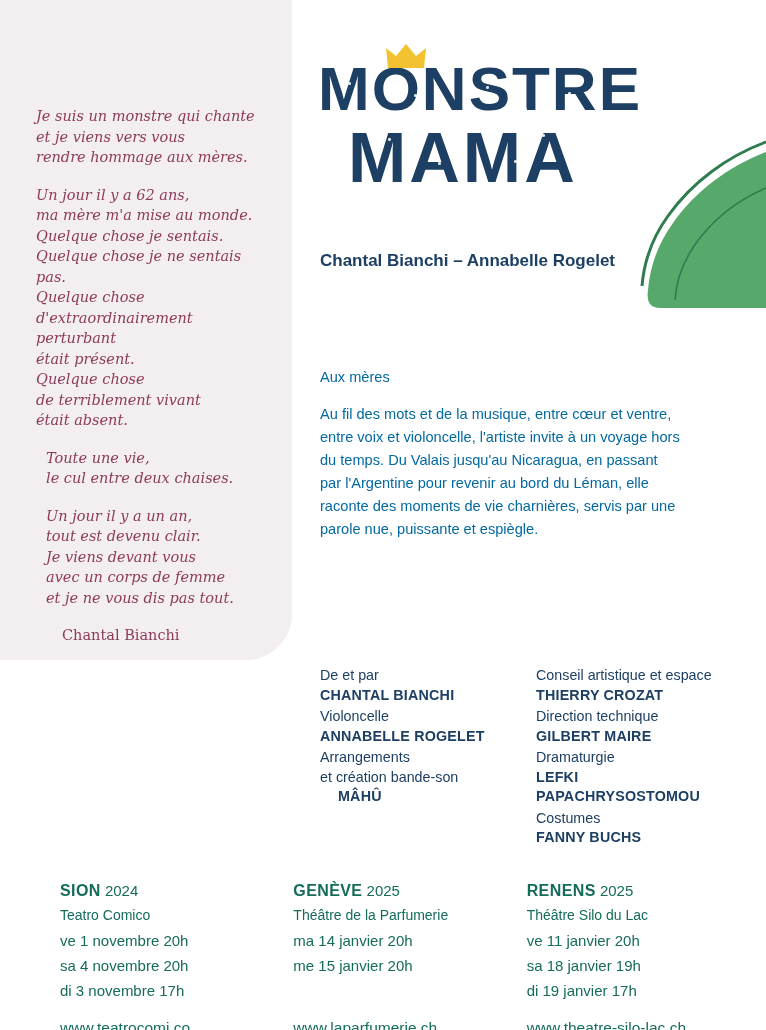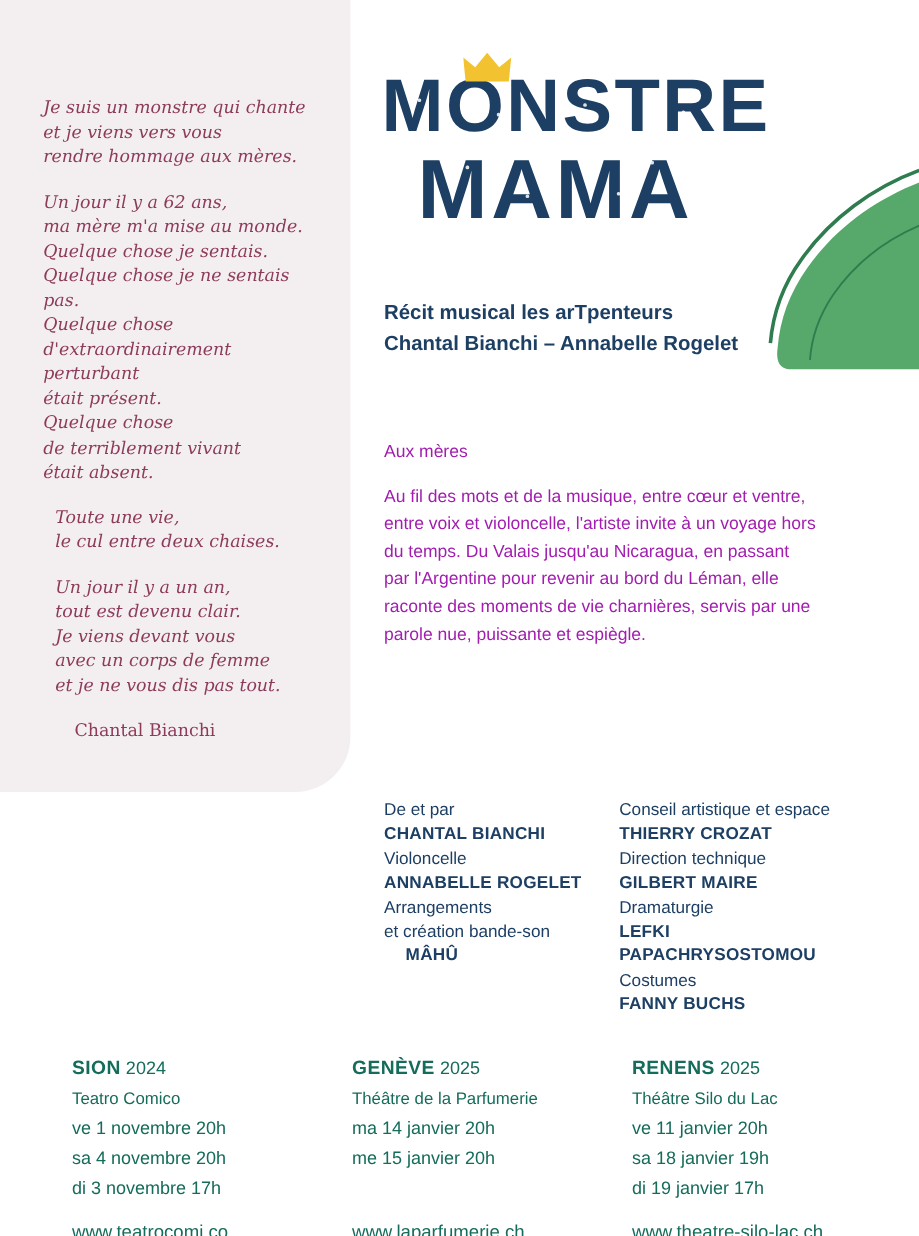--- a/index.html
+++ b/index.html
@@ -18,21 +18,21 @@
   
   .poem-panel {
     position: absolute;
     left: 0;
     top: 0;
     width: 292px;
     height: 660px;
     background: #f3eef0;
     border-bottom-right-radius: 46px;
     box-sizing: border-box;
-    padding: 80px 30px 0 36px;
+    padding: 106px 30px 0 36px;
   }
   .poem-stanza {
     color: #8d3b5a;
     font-family: "DejaVu Serif", serif;
     font-style: italic;
     font-size: 14.5px;
     line-height: 20.5px;
     margin: 0 0 17px 0;
   }
   .poem-stanza.indented {
@@ -114,36 +114,36 @@
     font-size: 17px;
     line-height: 26px;
   }
 
   
   .body-copy {
     position: absolute;
     left: 320px;
     top: 366px;
     width: 360px;
-    color: #a21caf;
+    color: #0369a1;
     font-size: 14.6px;
     line-height: 23px;
   }
   .body-copy p {
     margin: 0 0 14px 0;
   }
 
   
   .credits {
     position: absolute;
     left: 320px;
     top: 666px;
     width: 410px;
     display: flex;
-    gap: 16px;
+    gap: 36px;
     color: #1d3f63;
     font-size: 14.3px;
     line-height: 19.5px;
   }
   .credits-col {
     width: 180px;
   }
   .credits .role {
     font-weight: normal;
   }
@@ -249,21 +249,20 @@
 
 <svg class="arm" viewBox="0 0 190 180">
   <path d="M190 8 C150 22 112 48 86 82 C70 104 62 128 60 152 C58 168 62 176 68 180 L190 180 Z" fill="#ffffff"></path>
   <path d="M190 14 C152 28 116 54 92 88 C76 110 68 134 66 158" stroke="#2f7d4f" stroke-width="3" fill="none"></path>
   <path d="M190 30 C156 44 124 68 102 100 C88 120 80 142 78 164" stroke="#2f7d4f" stroke-width="2" fill="none"></path>
   <path d="M190 24 C154 38 120 62 97 95 C82 116 74 138 72 162 C70 176 76 180 84 180 L190 180 Z" fill="#57a96b"></path>
   <path d="M190 60 C162 72 136 92 118 118 C106 136 100 156 99 172" stroke="#2f7d4f" stroke-width="1.6" fill="none"></path>
 </svg>
 
 <div class="headline">
-  <div>Récit musical les arTpenteurs</div>
   <div>Chantal Bianchi – Annabelle Rogelet</div>
 </div>
 
 <div class="body-copy">
   <p>Aux mères</p>
   <p>Au fil des mots et de la musique, entre cœur et ventre, entre voix et violoncelle,  l'artiste invite à un voyage hors du temps. Du Valais jusqu'au Nicaragua, en passant par l'Argentine pour revenir au bord du Léman, elle raconte des moments de vie charnières, servis par une parole nue, puissante et espiègle.</p>
 </div>
 
 <div class="credits">
   <div class="credits-col">

